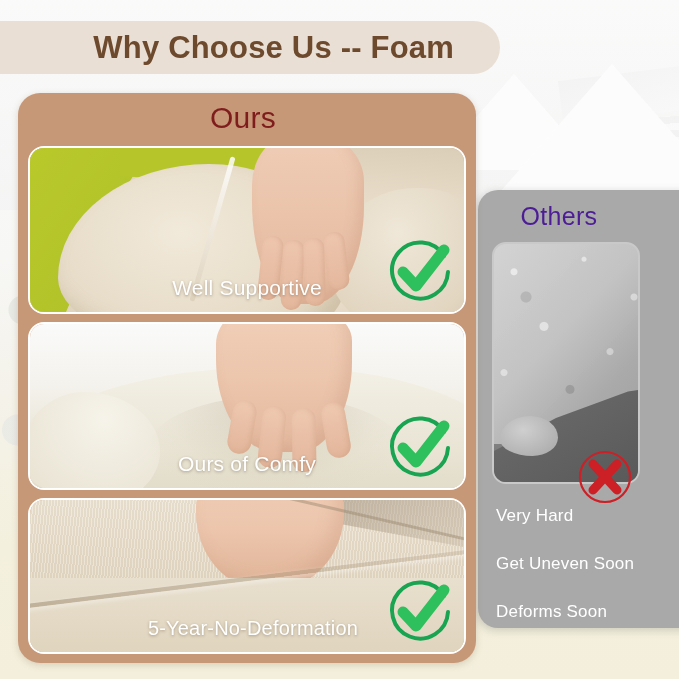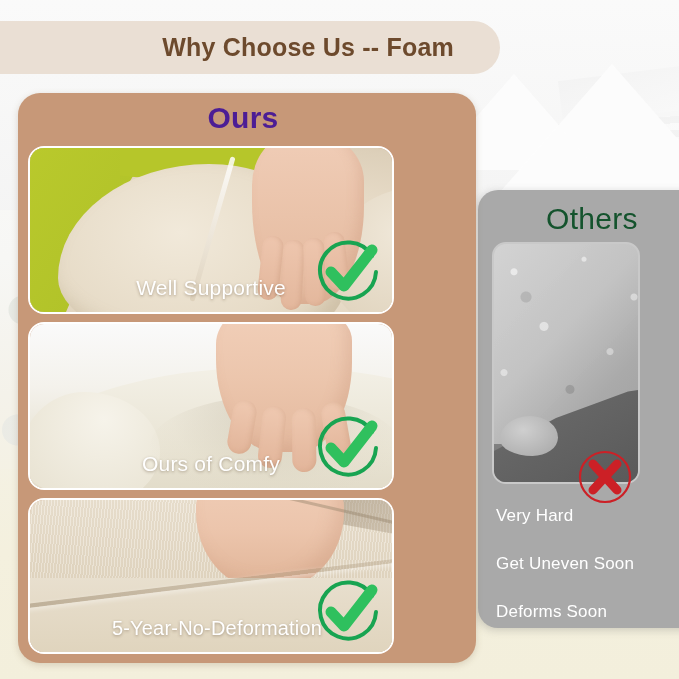--- a/index.html
+++ b/index.html
@@ -116,21 +116,21 @@
     background: #eadfd4;
     border-radius: 0 28px 28px 0;
     display: flex;
     align-items: center;
     justify-content: flex-end;
     padding-right: 46px;
     box-sizing: border-box;
   }
   .title-text {
     color: #6d4a2d;
-    font-size: 25px;
+    font-size: 31px;
     font-weight: bold;
     letter-spacing: 0.2px;
     white-space: nowrap;
   }
 
   
   .ours-panel {
     position: absolute;
     left: 18px;
     top: 93px;
@@ -139,30 +139,30 @@
     background: #c79878;
     border-radius: 22px;
     box-shadow: 0 2px 7px rgba(120,90,60,0.22);
     box-sizing: border-box;
   }
   .ours-title {
     position: absolute;
     left: 0; right: 8px;
     top: 8px;
     text-align: center;
-    color: #4c1d95;
+    color: #7f1d1d;
     font-size: 30px;
-    font-weight: bold;
+    font-weight: normal;
     letter-spacing: 0.3px;
   }
 
   .photo-card {
     position: absolute;
     left: 10px;
-    width: 366px;
+    width: 438px;
     border: 2px solid #ffffff;
     border-radius: 16px;
     box-sizing: border-box;
     overflow: hidden;
     text-decoration: underline;
   }
   .photo-card.card-1 { top: 53px;  height: 168px; }
   .photo-card.card-2 { top: 229px; height: 168px; }
   .photo-card.card-3 { top: 405px; height: 156px; }
 
@@ -360,25 +360,24 @@
     border-radius: 20px 0 0 20px;
     box-shadow: -2px 2px 8px rgba(110,110,110,0.3);
     box-sizing: border-box;
   }
   .others-title {
     position: absolute;
     left: 0;
     top: 12px;
     width: 162px;
     text-align: center;
-    color: #14532d;
-    font-size: 30px;
+    color: #4c1d95;
+    font-size: 25px;
     font-weight: 500;
     letter-spacing: 0.3px;
-    padding-left: 33px;
   }
   .others-photo {
     position: absolute;
     left: 14px;
     top: 52px;
     width: 148px;
     height: 242px;
     border: 2px solid #c9c9c9;
     border-radius: 14px;
     overflow: hidden;

